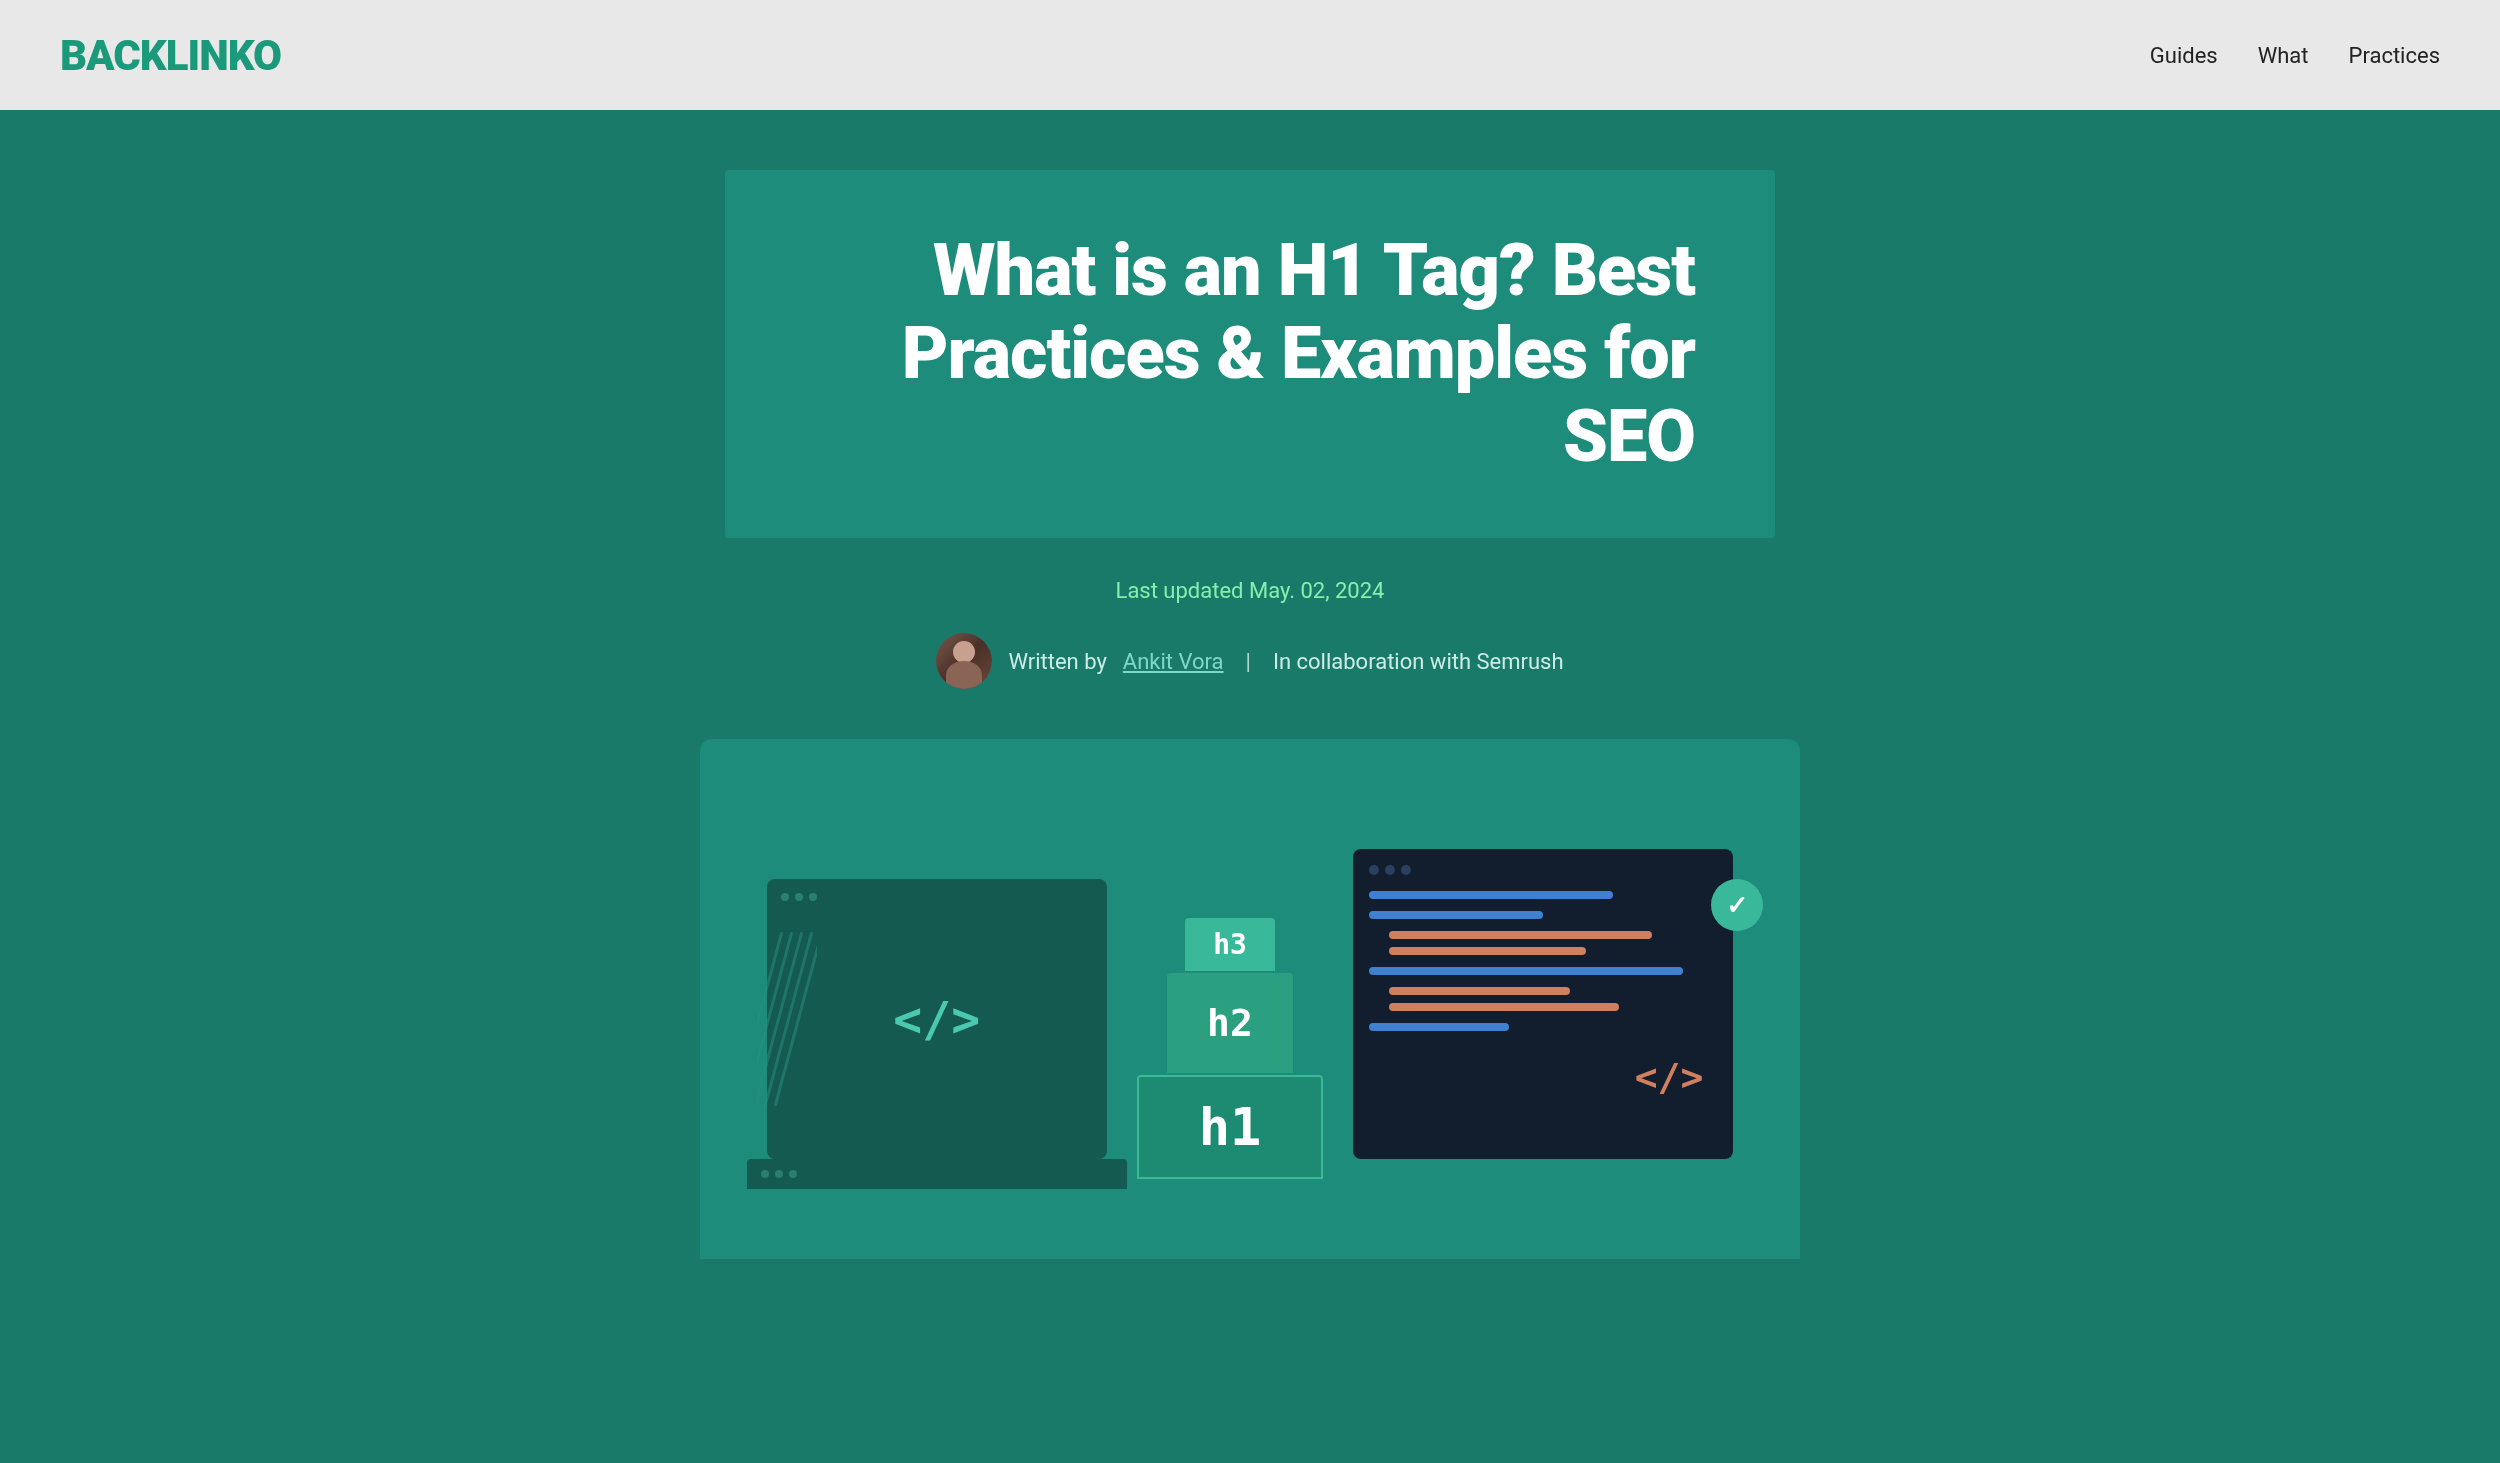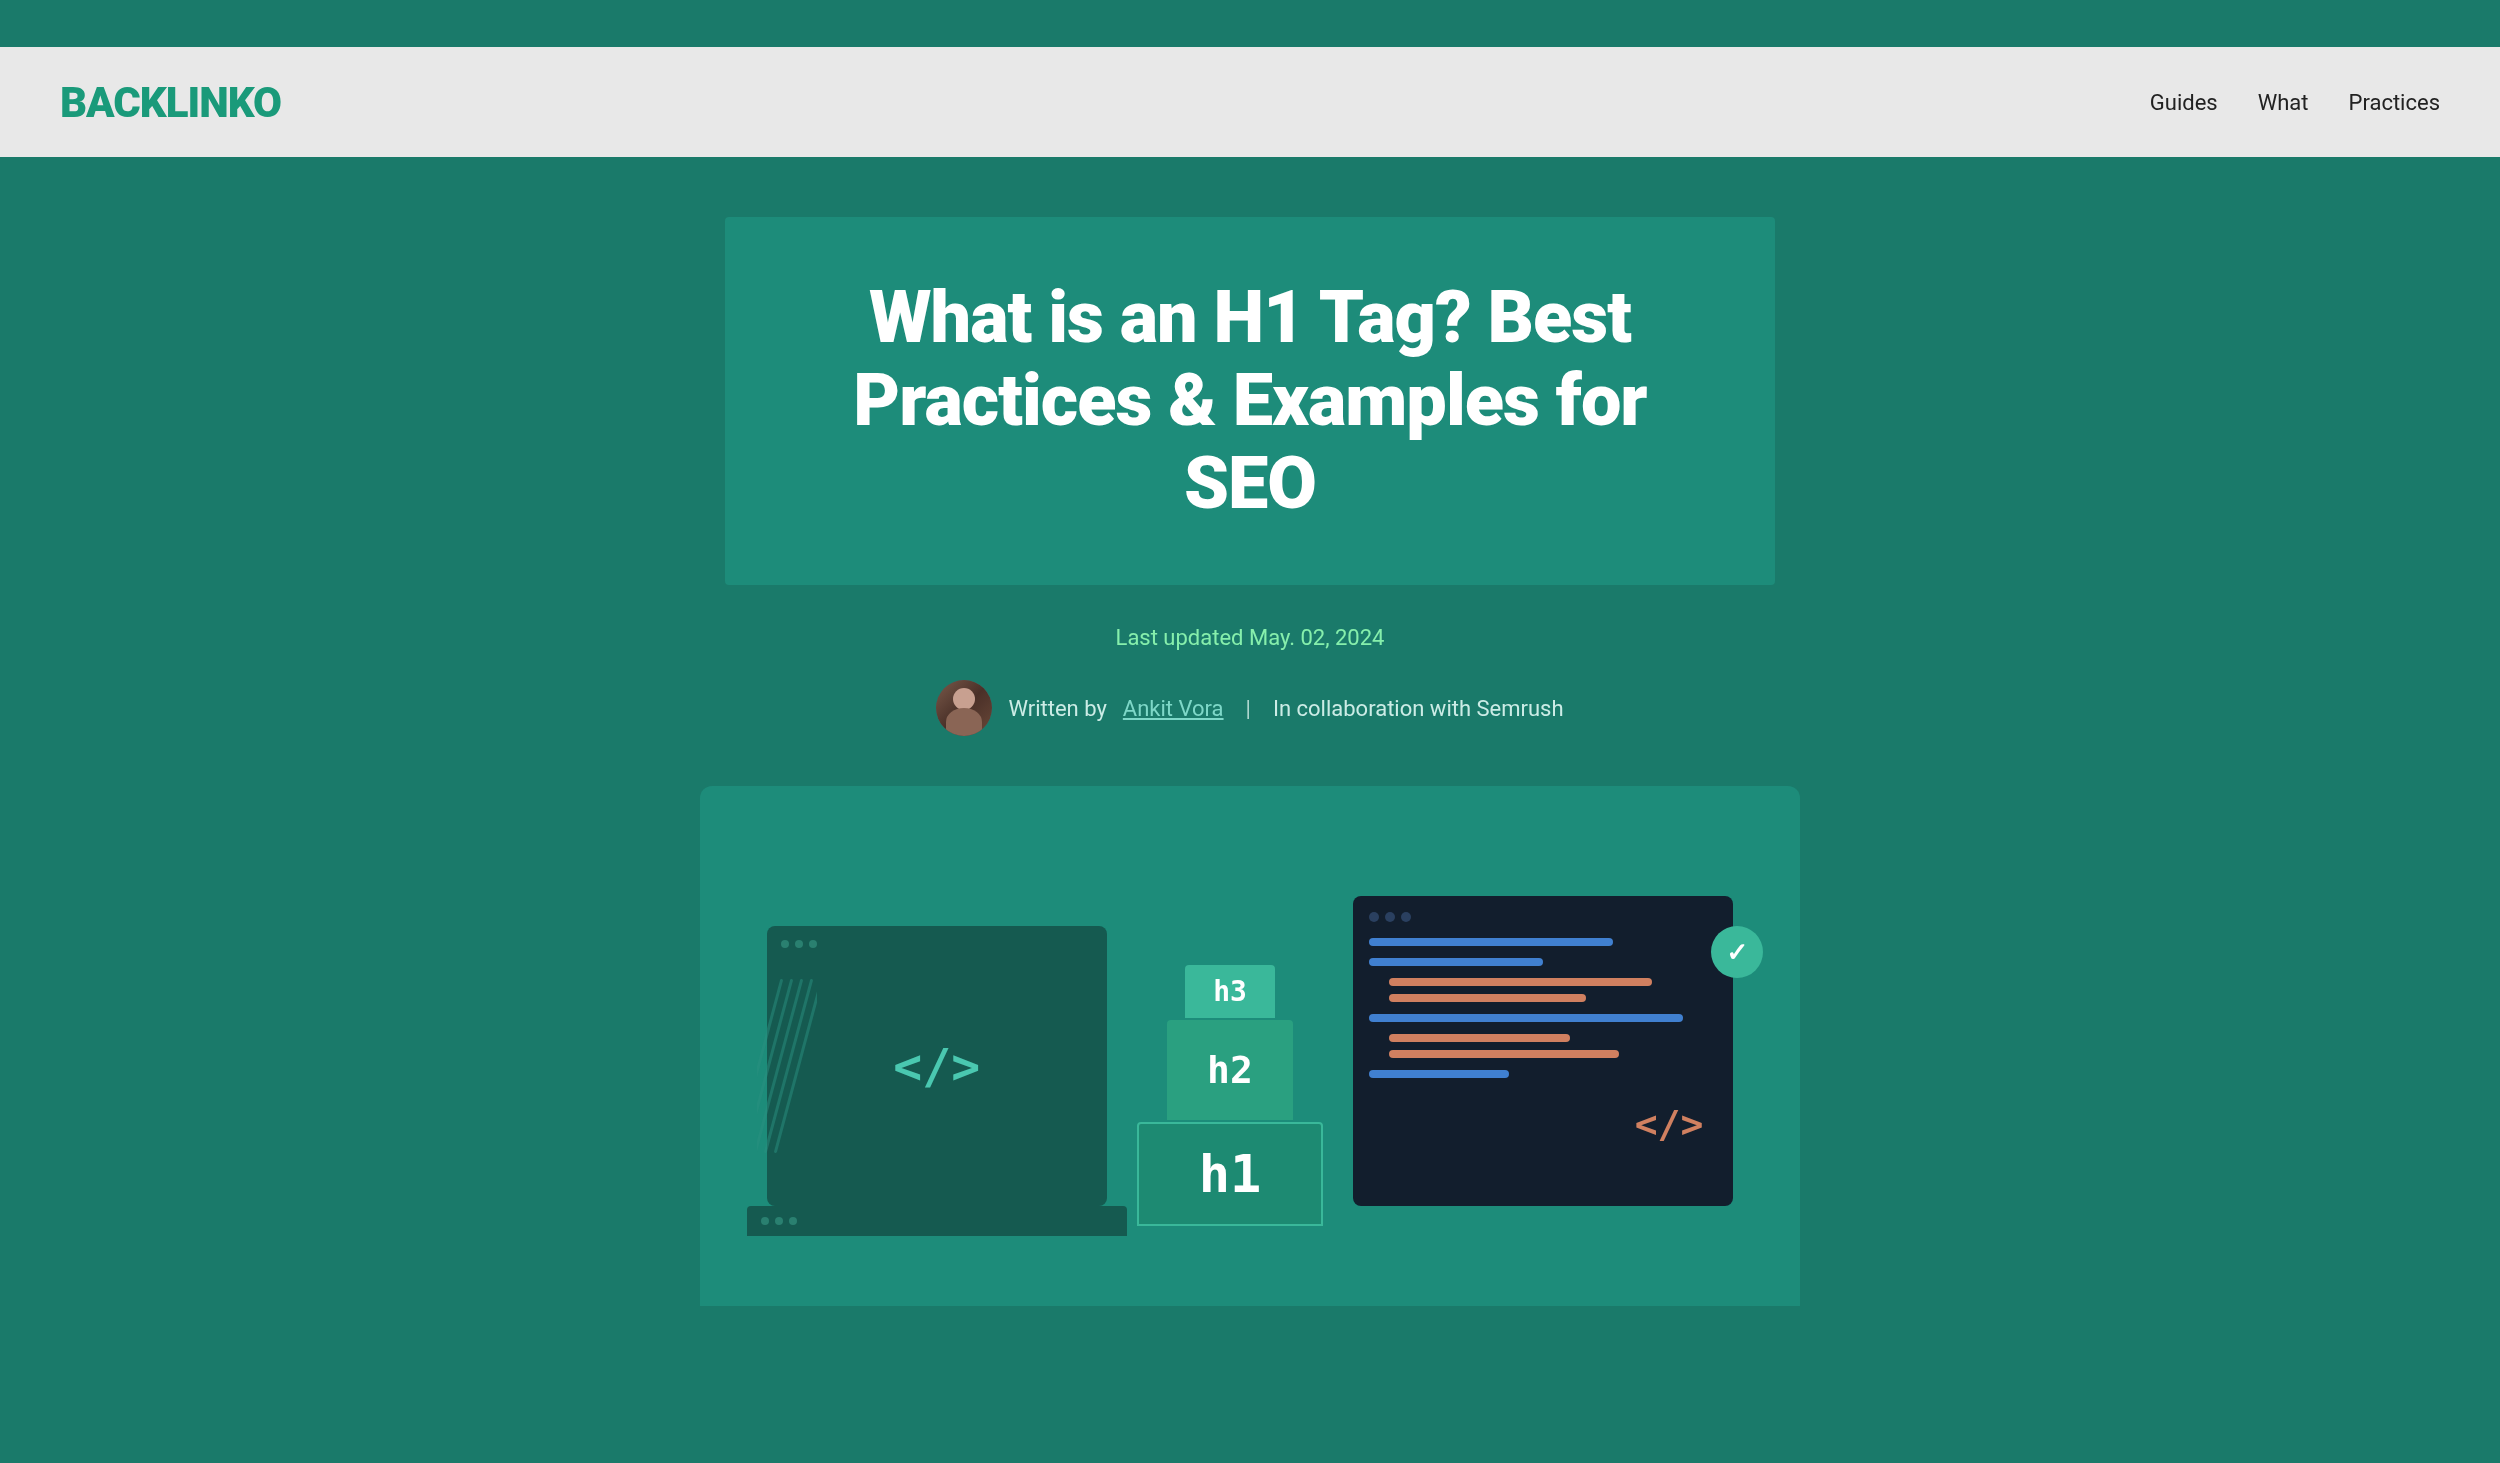--- a/index.html
+++ b/index.html
@@ -18,21 +18,20 @@
     
     .header {
       background: #e8e8e8;
       height: 110px;
       display: flex;
       align-items: center;
       justify-content: space-between;
       padding: 0 60px;
       position: relative;
       z-index: 10;
-      margin-top: 47px;
     }
 
     .logo {
       font-size: 42px;
       font-weight: 900;
       color: #1a9a7a;
       letter-spacing: -1px;
       text-transform: uppercase;
     }
 
@@ -63,21 +62,21 @@
       max-width: 1050px;
       margin: 0 auto 40px;
       padding: 60px 80px;
       border-radius: 4px;
     }
 
     .hero-title {
       font-size: 72px;
       font-weight: 900;
       color: #ffffff;
-      text-align: center;
+      text-align: right;
       line-height: 1.15;
       letter-spacing: -1px;
     }
 
     .hero-meta {
       text-align: center;
       margin-bottom: 50px;
     }
 
     .hero-updated {

